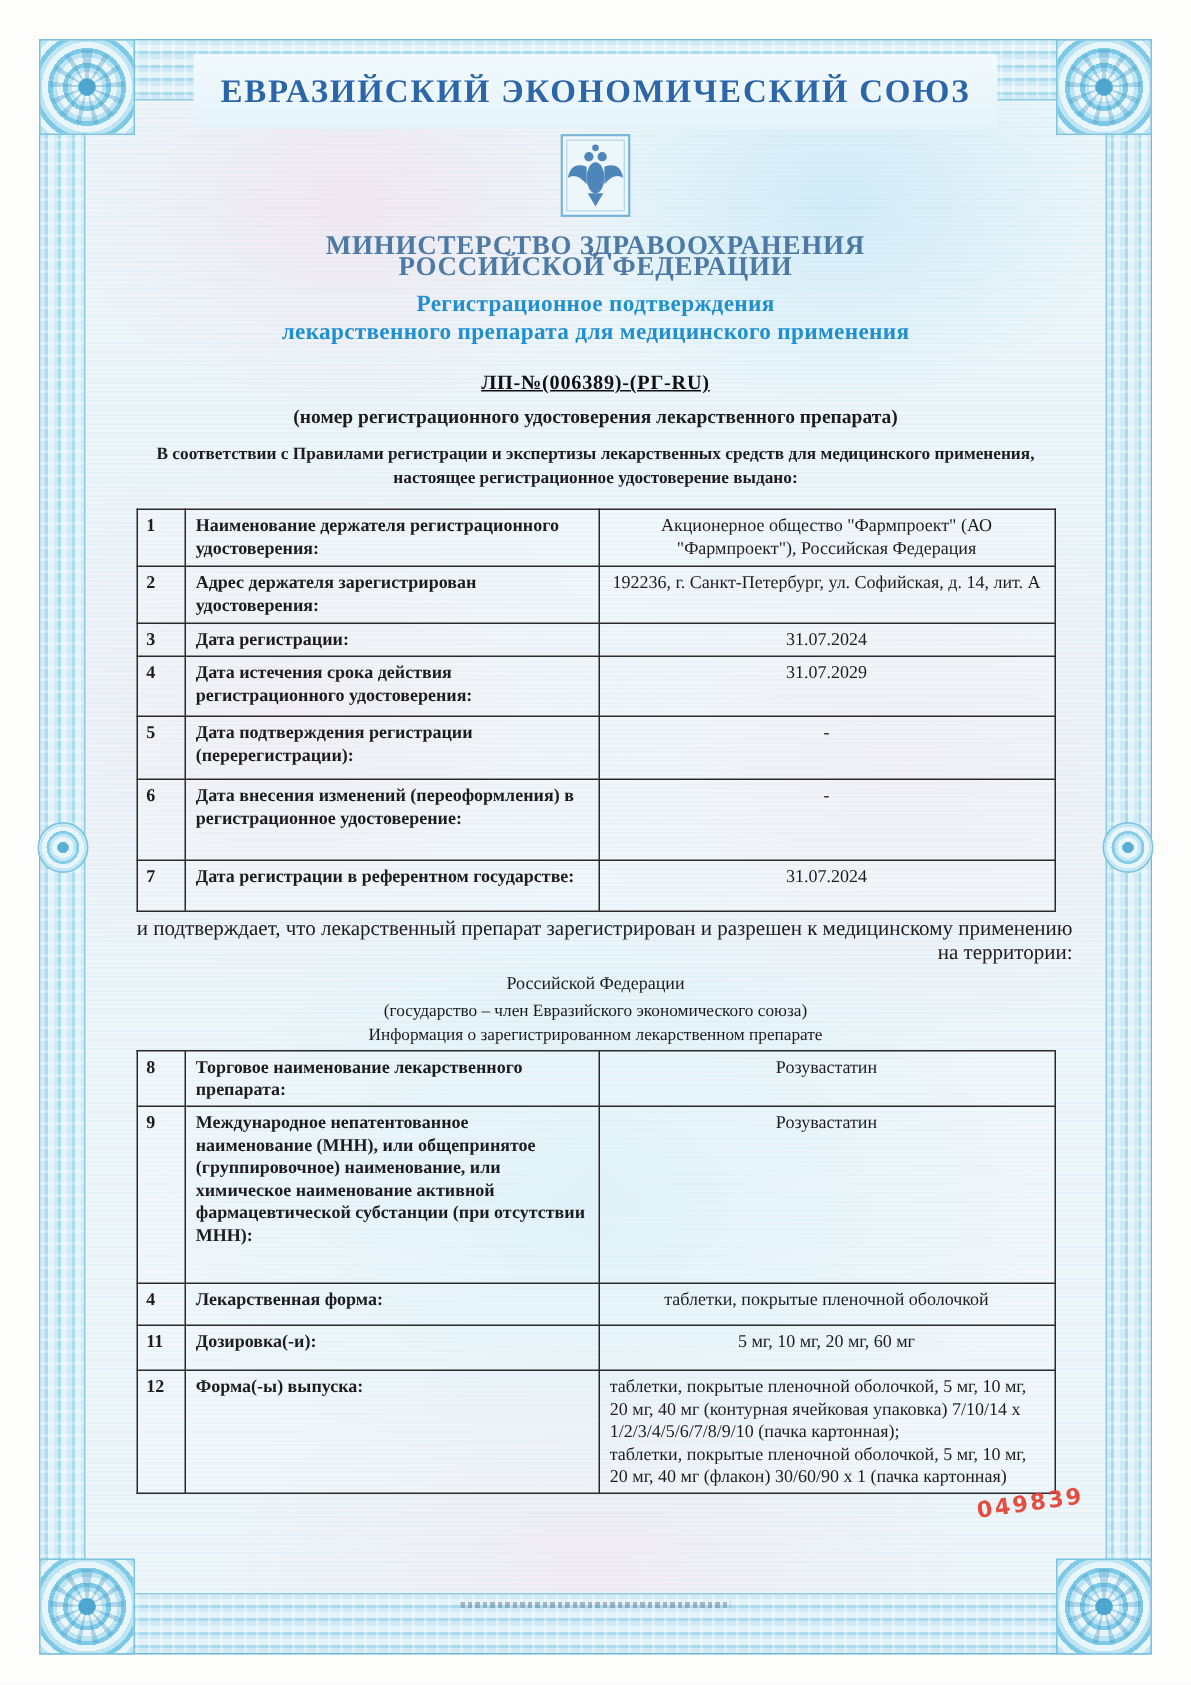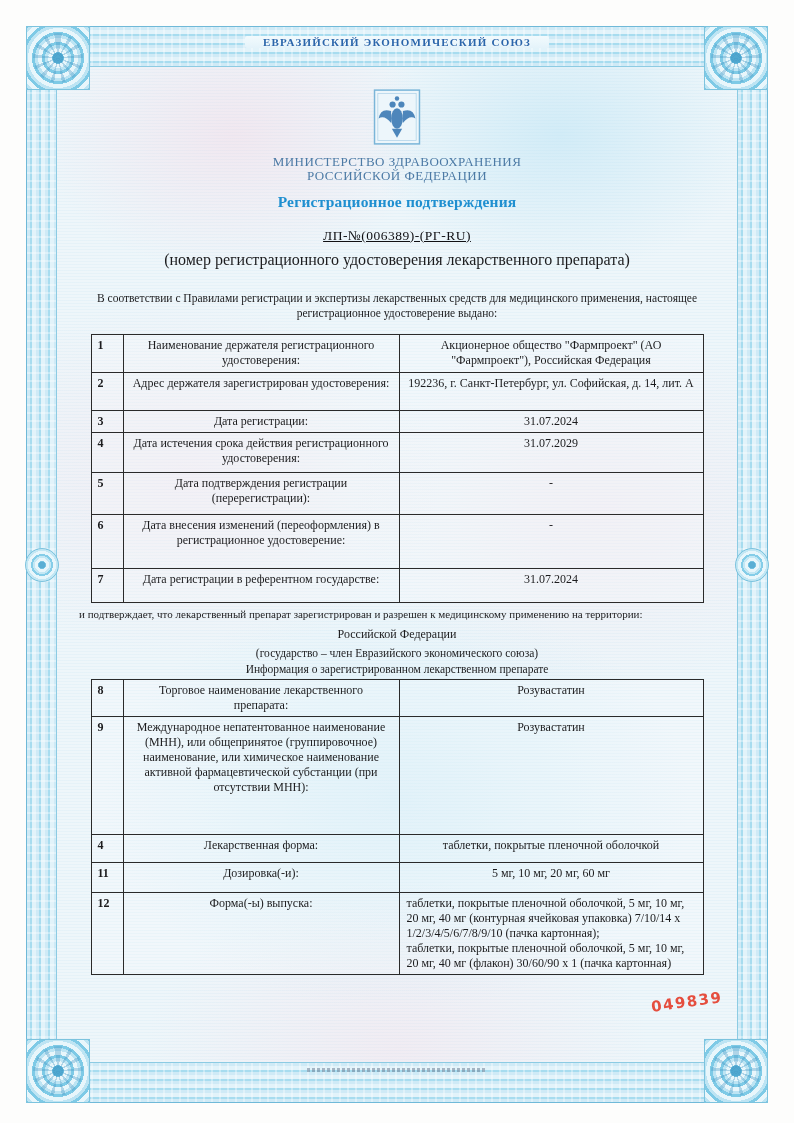--- a/index.html
+++ b/index.html
@@ -66,22 +66,22 @@
     background:
       radial-gradient(circle at 50% 50%, #5aaed4 0 3px, transparent 4px),
       repeating-radial-gradient(circle at 50% 50%, #c3e7f4 0 2px, #85cde8 2px 4px, #e8f6fb 4px 7px);
   }
   .m-left { left:-2px; } .m-right { right:-2px; }
 
   .union-title {
     position:absolute; top:9px; left:50%; transform:translateX(-50%); z-index:4;
     white-space:nowrap;
     background:linear-gradient(#f2fafd, #e4f3fa);
-    padding:0 18px; border-radius:2px;
-    color:#2b66ab; font-weight:bold; font-size:11px; letter-spacing:1.2px;
+    padding:12px 18px; border-radius:2px;
+    color:#2b66ab; font-weight:bold; font-size:22px; letter-spacing:1.2px;
     text-shadow:0 0 2px #ffffff;
   }
 
   .microprint {
     position:absolute; bottom:30px; left:50%; transform:translateX(-50%);
     width:180px; height:4px; z-index:4; opacity:.55;
     background:repeating-linear-gradient(90deg, #6f8096 0 3px, transparent 3px 5px);
   }
 
   .stamp {
@@ -92,41 +92,41 @@
   }
 
   
   .content {
     position:absolute; z-index:2;
     top:40px; left:30px; right:30px; bottom:40px;
     padding:22px 20px 0 20px;
     text-align:center;
   }
   .emblem { margin-bottom:6px; }
-  .ministry { color:#4c7aa5; font-size:13px; line-height:14px; letter-spacing:.5px; margin-bottom:10px; }
+  .ministry { color:#4c7aa5; font-size:18px; line-height:14px; letter-spacing:.5px; margin-bottom:10px;font-weight:bold; }
   .doc-title { color:#1f8fd0; font-weight:bold; font-size:15.5px; line-height:18.5px; letter-spacing:.2px; margin-bottom:16px; }
-  .reg-number { font-weight:normal; font-size:13.5px; letter-spacing:.5px; text-decoration:underline; color:#101014; margin-bottom:7px; }
-  .reg-caption { font-size:16px; margin-bottom:22px; }
-  .intro { font-size:11.5px; line-height:15.5px; width:636px; margin:4px auto 12px auto; }
-  .confirm { font-size:11px; line-height:15.5px; width:636px; margin:4px auto 3px auto; text-align:left; }
+  .reg-number { font-weight:bold; font-size:13.5px; letter-spacing:.5px; text-decoration:underline; color:#101014; margin-bottom:7px; }
+  .reg-caption { font-size:13px; margin-bottom:10px;font-weight:bold; }
+  .intro { font-size:11.5px; line-height:15.5px; width:636px; margin:4px auto 12px auto;font-weight:bold; }
+  .confirm { font-size:14px; line-height:15.5px; width:636px; margin:4px auto 3px auto; text-align:right; }
   .territory { font-size:12px; margin:5px 0 5px 0; }
   .territory-caption { font-size:11.5px; margin-bottom:4px; }
   .info-heading { font-size:11.5px; margin-bottom:4px; }
 
   table.cert-table {
     width:612px; margin:0 auto; border-collapse:collapse; table-layout:fixed;
     font-size:12px; line-height:15px; text-align:left;
     background:rgba(255,255,255,.18);
   }
   .cert-table col.c-num { width:32px; }
   .cert-table col.c-label { width:276px; }
   .cert-table col.c-value { width:304px; }
   .cert-table td { border:1px solid #2a2a2a; vertical-align:top; padding:3px 7px; }
   .cert-table td.num { font-weight:bold; padding-left:6px; }
-  .cert-table td.label { font-weight:normal;text-align:center; }
+  .cert-table td.label { font-weight:bold; }
   .cert-table td.value { text-align:center; }
   .cert-table td.value.left { text-align:left; white-space:pre-line; }
   tr.mh21 td { height:21px; } tr.mh28 td { height:28px; } tr.mh30 td { height:30px; }
   tr.mh34 td { height:34px; } tr.mh36 td { height:36px; } tr.mh38 td { height:38px; }
   tr.mh40 td { height:40px; } tr.mh42 td { height:42px; } tr.mh54 td { height:54px; }
   tr.mh118 td { height:118px; }
   .t1 { margin-bottom:4px; }
 </style>
 </head>
 <body>
@@ -168,20 +168,21 @@
         </svg>
       </div>
 
       <div class="ministry">
         <div>МИНИСТЕРСТВО ЗДРАВООХРАНЕНИЯ</div>
         <div>РОССИЙСКОЙ ФЕДЕРАЦИИ</div>
       </div>
 
       <div class="doc-title">
         <div>Регистрационное подтверждения</div>
+        <div>лекарственного препарата для медицинского применения</div>
       </div>
 
       <div class="reg-number">ЛП-№(006389)-(РГ-RU)</div>
       <div class="reg-caption">(номер регистрационного удостоверения лекарственного препарата)</div>
 
       <p class="intro">В соответствии с Правилами регистрации и экспертизы лекарственных средств для медицинского применения, настоящее регистрационное удостоверение выдано:</p>
 
       <table class="cert-table t1">
         <colgroup>
             <col class="c-num">

